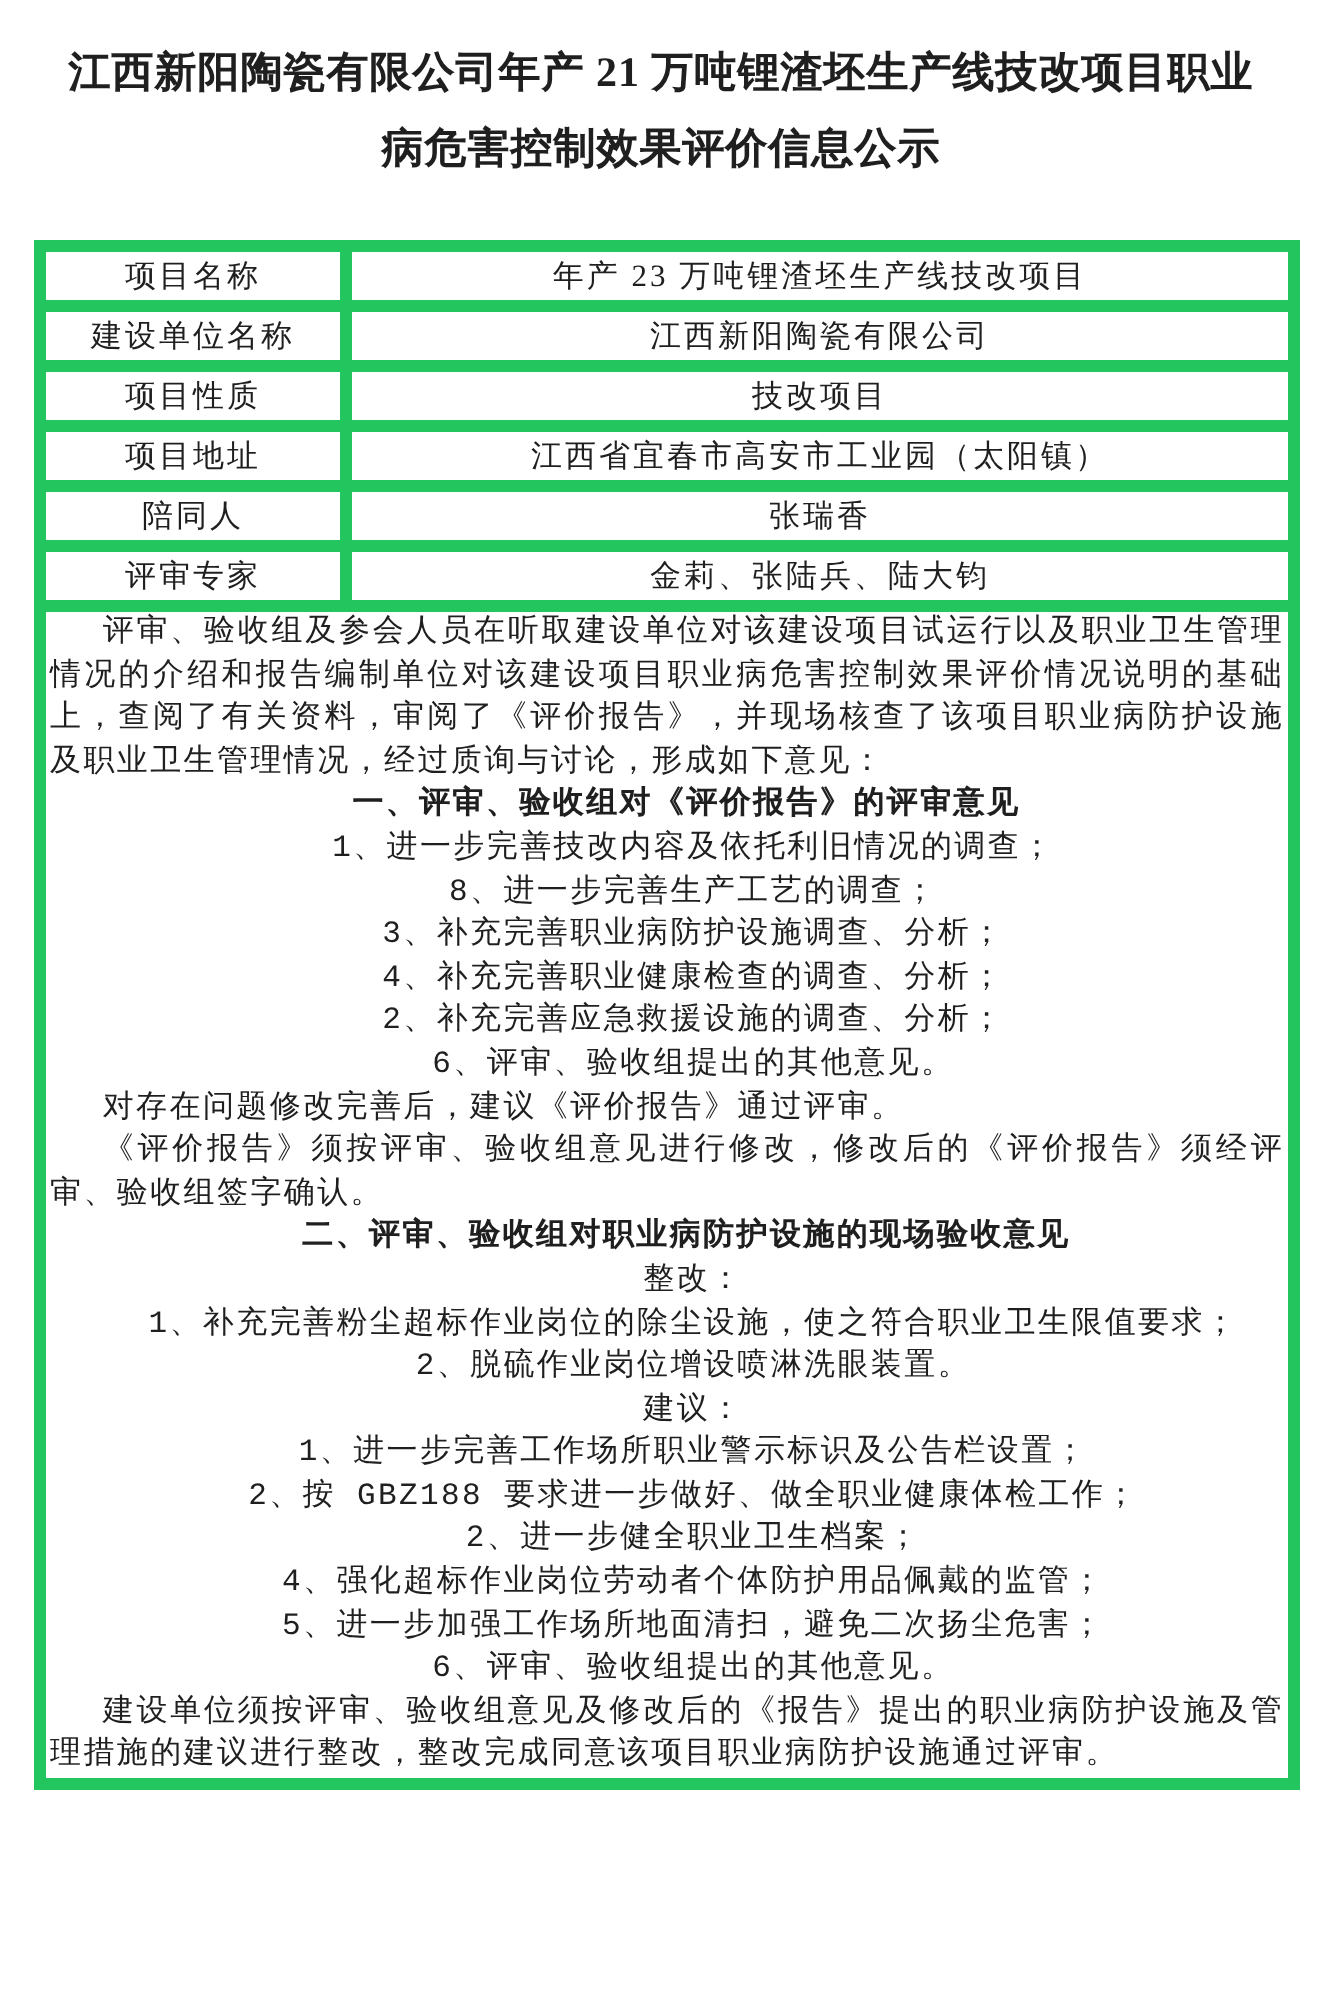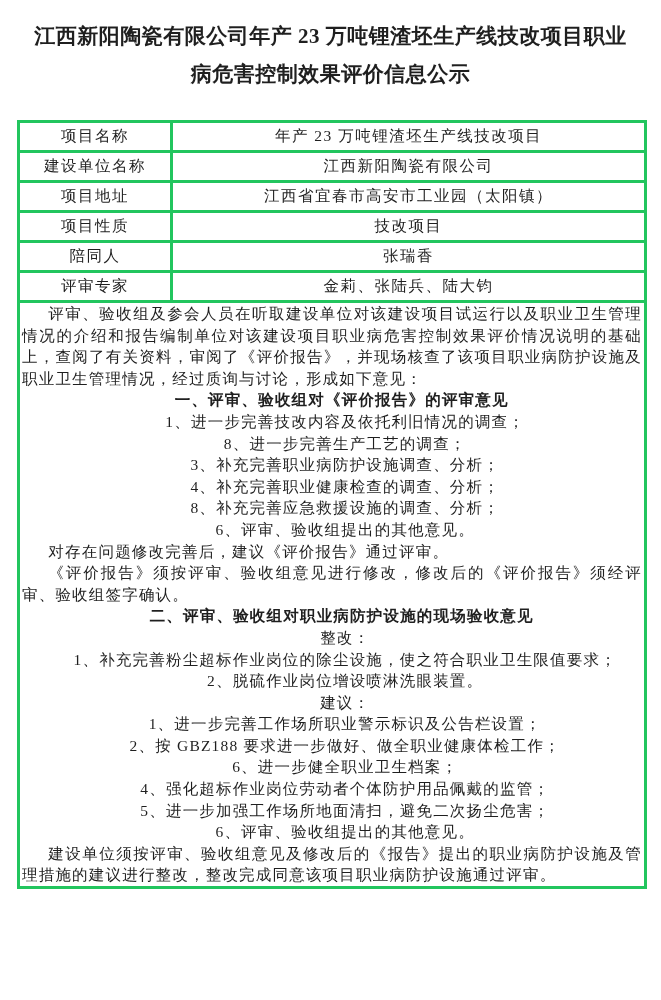--- a/index.html
+++ b/index.html
@@ -23,104 +23,105 @@
 
   table.info {
     position: absolute;
     left: 17px; top: 103px;
     width: 627px;
     border-collapse: collapse;
     border: 2px solid #2e2e2e;
     table-layout: fixed;
   }
   table.info td {
-    border: 3px solid #22c55e;
+    border: 6px solid #22c55e;
     height: 30px;
     font-size: 15.5px;
     letter-spacing: 1.5px;
     text-align: center;
     vertical-align: middle;
     padding: 0 2px;
     margin-left: 41px;
   }
   td.opinion-cell {
     text-align: left;
     height: 584px;
     vertical-align: top;
     padding: 3px 6px 4px 6px;
     letter-spacing: 0;
+    font-family: Liberation Mono, monospace;
   }
   .op { font-size: 15.5px; line-height: 21.6px; letter-spacing: 1.2px; }
   .op p, .op div { margin: 0; }
   .pp { text-indent: 1.7em; text-align: justify; }
   .h  { font-weight: bold; padding-left: 1.25em; }
   .it { padding-left: 1.7em; }
 </style>
 </head>
 <body>
 
 <div class="page">
 
-  <h1 class="title">江西新阳陶瓷有限公司年产 23 万吨锂渣坯生产线技改项目职业病危害控制效果评价信息公示</h1>
+  <h1 class="title">江西新阳陶瓷有限公司年产 21 万吨锂渣坯生产线技改项目职业病危害控制效果评价信息公示</h1>
 
   <table class="info">
     <colgroup>
       <col style="width:153px">
         <col style="width:126px">
         <col style="width:152px">
         <col style="width:196px">
     </colgroup>
     <tbody>
       <tr>
         <td>项目名称</td>
         <td colspan="3">年产 23 万吨锂渣坯生产线技改项目</td>
       </tr>
       <tr>
         <td>建设单位名称</td>
         <td colspan="3">江西新阳陶瓷有限公司</td>
       </tr>
       <tr>
+        <td>项目性质</td>
+        <td colspan="3">技改项目</td>
+      </tr>
+      <tr>
         <td>项目地址</td>
         <td colspan="3">江西省宜春市高安市工业园（太阳镇）</td>
-      </tr>
-      <tr>
-        <td>项目性质</td>
-        <td colspan="3">技改项目</td>
       </tr>
       <tr>
         <td>陪同人</td>
         <td colspan="3">张瑞香</td>
       </tr>
       <tr>
         <td>评审专家</td>
         <td colspan="3">金莉、张陆兵、陆大钧</td>
       </tr>
       <tr>
         <td colspan="4" class="opinion-cell">
           <div class="op">
             <p class="pp">评审、验收组及参会人员在听取建设单位对该建设项目试运行以及职业卫生管理情况的介绍和报告编制单位对该建设项目职业病危害控制效果评价情况说明的基础上，查阅了有关资料，审阅了《评价报告》，并现场核查了该项目职业病防护设施及职业卫生管理情况，经过质询与讨论，形成如下意见：</p>
 
             <div class="h">一、评审、验收组对《评价报告》的评审意见</div>
             <div class="it">1、进一步完善技改内容及依托利旧情况的调查；</div>
             <div class="it">8、进一步完善生产工艺的调查；</div>
             <div class="it">3、补充完善职业病防护设施调查、分析；</div>
             <div class="it">4、补充完善职业健康检查的调查、分析；</div>
-            <div class="it">8、补充完善应急救援设施的调查、分析；</div>
+            <div class="it">2、补充完善应急救援设施的调查、分析；</div>
             <div class="it">6、评审、验收组提出的其他意见。</div>
             <p class="pp">对存在问题修改完善后，建议《评价报告》通过评审。</p>
             <p class="pp">《评价报告》须按评审、验收组意见进行修改，修改后的《评价报告》须经评审、验收组签字确认。</p>
 
             <div class="h">二、评审、验收组对职业病防护设施的现场验收意见</div>
             <div class="it">整改：</div>
             <div class="it">1、补充完善粉尘超标作业岗位的除尘设施，使之符合职业卫生限值要求；</div>
             <div class="it">2、脱硫作业岗位增设喷淋洗眼装置。</div>
             <div class="it">建议：</div>
             <div class="it">1、进一步完善工作场所职业警示标识及公告栏设置；</div>
             <div class="it">2、按 GBZ188 要求进一步做好、做全职业健康体检工作；</div>
-            <div class="it">6、进一步健全职业卫生档案；</div>
+            <div class="it">2、进一步健全职业卫生档案；</div>
             <div class="it">4、强化超标作业岗位劳动者个体防护用品佩戴的监管；</div>
             <div class="it">5、进一步加强工作场所地面清扫，避免二次扬尘危害；</div>
             <div class="it">6、评审、验收组提出的其他意见。</div>
             <p class="pp">建设单位须按评审、验收组意见及修改后的《报告》提出的职业病防护设施及管理措施的建议进行整改，整改完成同意该项目职业病防护设施通过评审。</p>
           </div>
         </td>
       </tr>
     </tbody>
   </table>
 </div>

